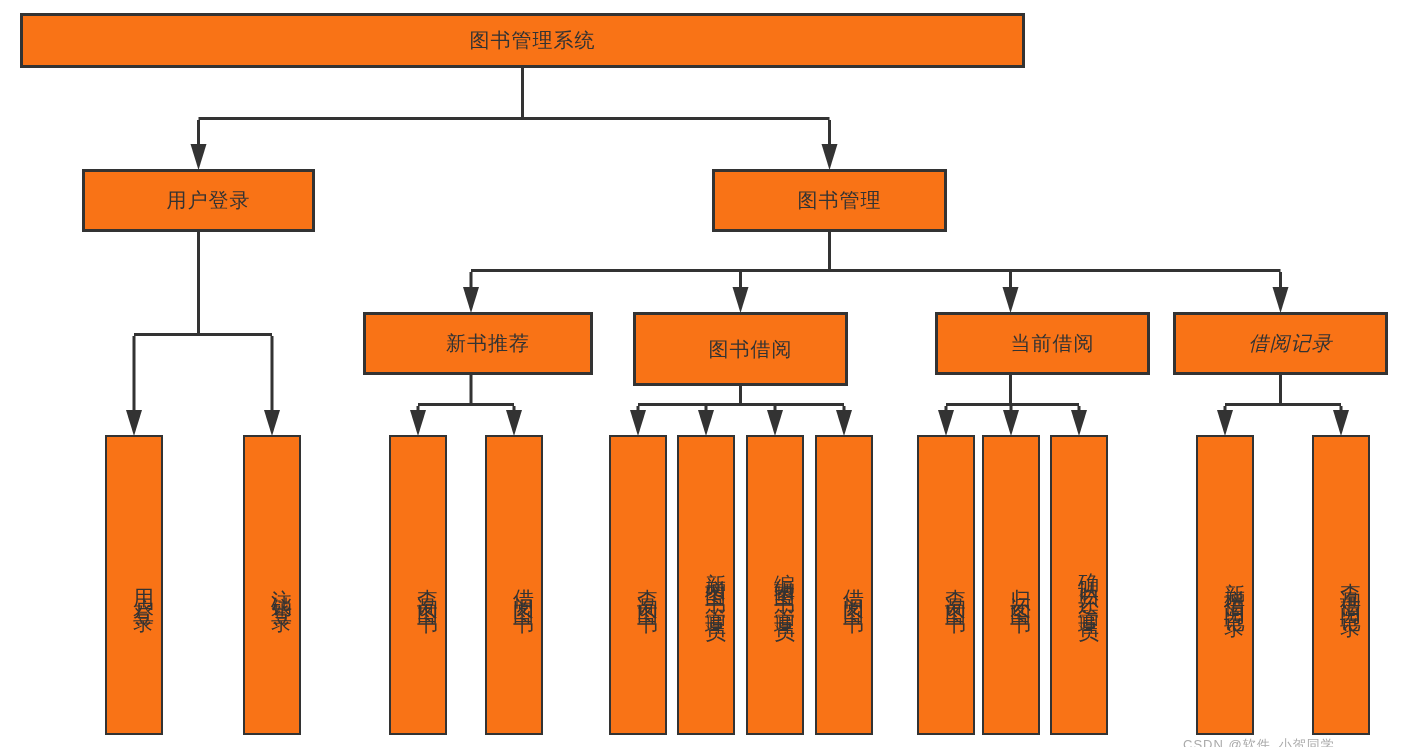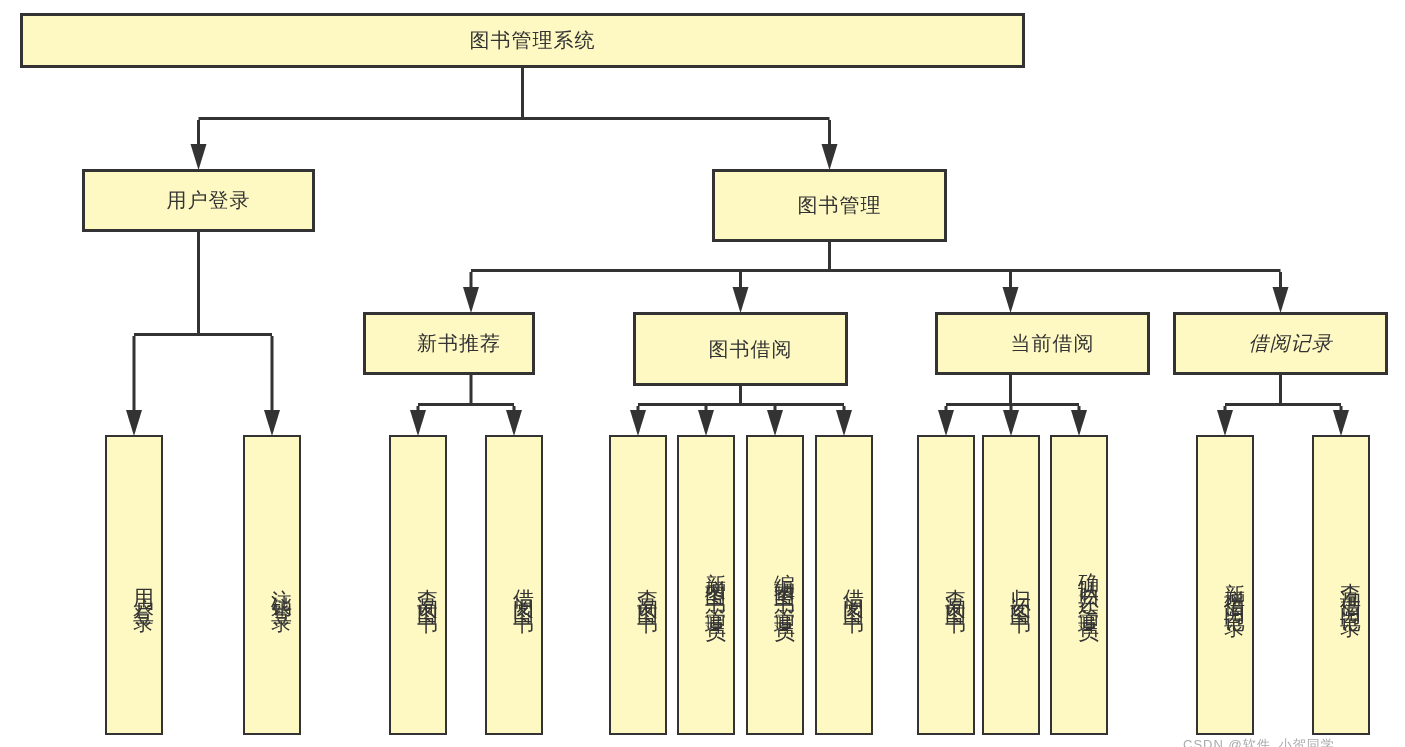--- a/index.html
+++ b/index.html
@@ -18,21 +18,21 @@
   #connectors {
     position: absolute;
     left: 0;
     top: 0;
     width: 1405px;
     height: 747px;
   }
   .node {
     position: absolute;
     box-sizing: border-box;
-    background: #fef9c3;
+    background: #f97316;
     border: 3px solid #333333;
     color: #333333;
     display: flex;
     align-items: center;
     justify-content: center;
     font-size: 20px;
     letter-spacing: 1px;
     text-align: left;
     padding-left: 20px;
   }
@@ -45,22 +45,22 @@
     line-height: 1;
     padding-top: 6px;
   }
   .leaf.long {
     letter-spacing: 7px;
     padding-top: 4px;
   }
   
   .n-root { left: 20px;   top: 13px;  width: 1005px; height: 55px; }
   .n-l2a  { left: 82px;   top: 169px; width: 233px;  height: 63px; }
-  .n-l2b  { left: 712px;  top: 169px; width: 235px;  height: 73px; }
-  .n-l3a  { left: 363px;  top: 312px; width: 172px;  height: 63px; }
+  .n-l2b  { left: 712px;  top: 169px; width: 235px;  height: 63px; }
+  .n-l3a  { left: 363px;  top: 312px; width: 230px;  height: 63px; }
   .n-l3b  { left: 633px;  top: 312px; width: 215px;  height: 74px; }
   .n-l3c  { left: 903px;  top: 312px; width: 215px;  height: 63px; margin-left: 32px; }
   .n-l3d  { left: 1173px; top: 312px; width: 215px;  height: 63px; font-style: italic; }
   .lf     { top: 435px; width: 58px; height: 300px; }
   .lf-0  { left: 105px; }
   .lf-1  { left: 243px; }
   .lf-2  { left: 389px; }
   .lf-3  { left: 485px; }
   .lf-4  { left: 609px; }
   .lf-5  { left: 677px; }

